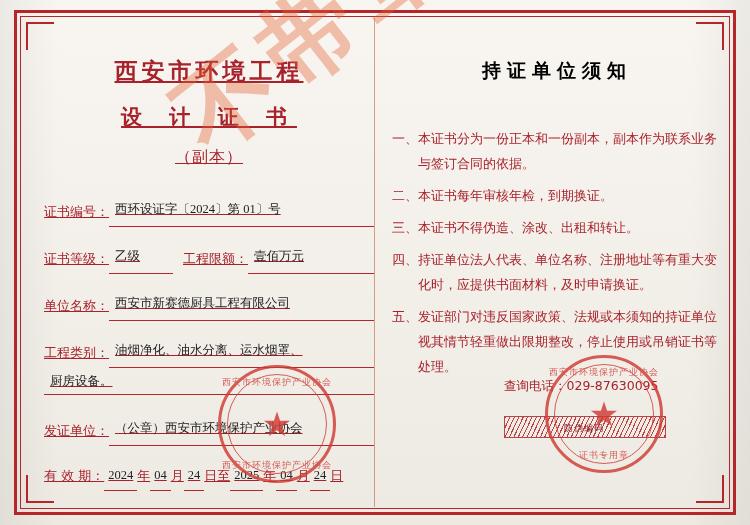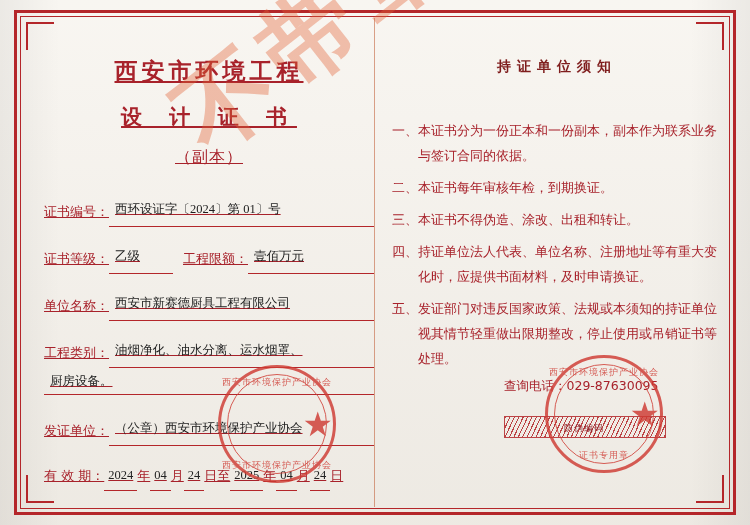--- a/index.html
+++ b/index.html
@@ -78,22 +78,22 @@
   .valid .seg{
     border-bottom:1px solid #b4262a;padding:0 4px;color:#222;font-size:12.5px;
     font-family:"Liberation Serif","DejaVu Serif",serif;
   }
 
   
   .right{
     position:absolute;left:392px;top:30px;width:330px;height:470px;color:#a8222b;
   }
   .rtitle{
-    text-align:center;font-size:14px;font-weight:bold;letter-spacing:6px;
-    margin-top:28px;color:#7f1d1d;
+    text-align:center;font-size:19px;font-weight:bold;letter-spacing:6px;
+    margin-top:28px;color:#000000;
   }
   .notices{margin-top:42px;font-size:13px;line-height:25px;color:#a8222b;}
   .notice{display:flex;margin-bottom:7px;}
   .n-num{width:26px;flex:0 0 26px;}
   .n-txt{flex:1;}
   .contact{
     position:absolute;left:112px;bottom:105px;font-size:12.5px;color:#a8222b;
     white-space:nowrap;
   }
   .antifake{
@@ -106,21 +106,21 @@
     position:absolute;left:112px;bottom:62px;width:160px;height:20px;
     font-size:9px;color:#8d1b22;display:flex;align-items:center;justify-content:center;
     letter-spacing:1px;
     margin-top:17px;
   }
 
   
   .seal{
     position:absolute;border:3px solid #cf3b33;border-radius:50%;
     color:#cf3b33;opacity:.82;
-    display:flex;align-items:center;justify-content:flex-end;
+    display:flex;align-items:center;justify-content:center;
   }
   .seal .star{
     font-size:34px;line-height:1;color:#cf3b33;
   }
   .seal-text-top,.seal-text-bottom{
     position:absolute;left:0;right:0;text-align:center;font-size:9px;letter-spacing:1px;
   }
   .seal-text-top{top:8px;}
   .seal-text-bottom{bottom:8px;}
   .seal1{left:218px;top:365px;width:112px;height:112px;}

